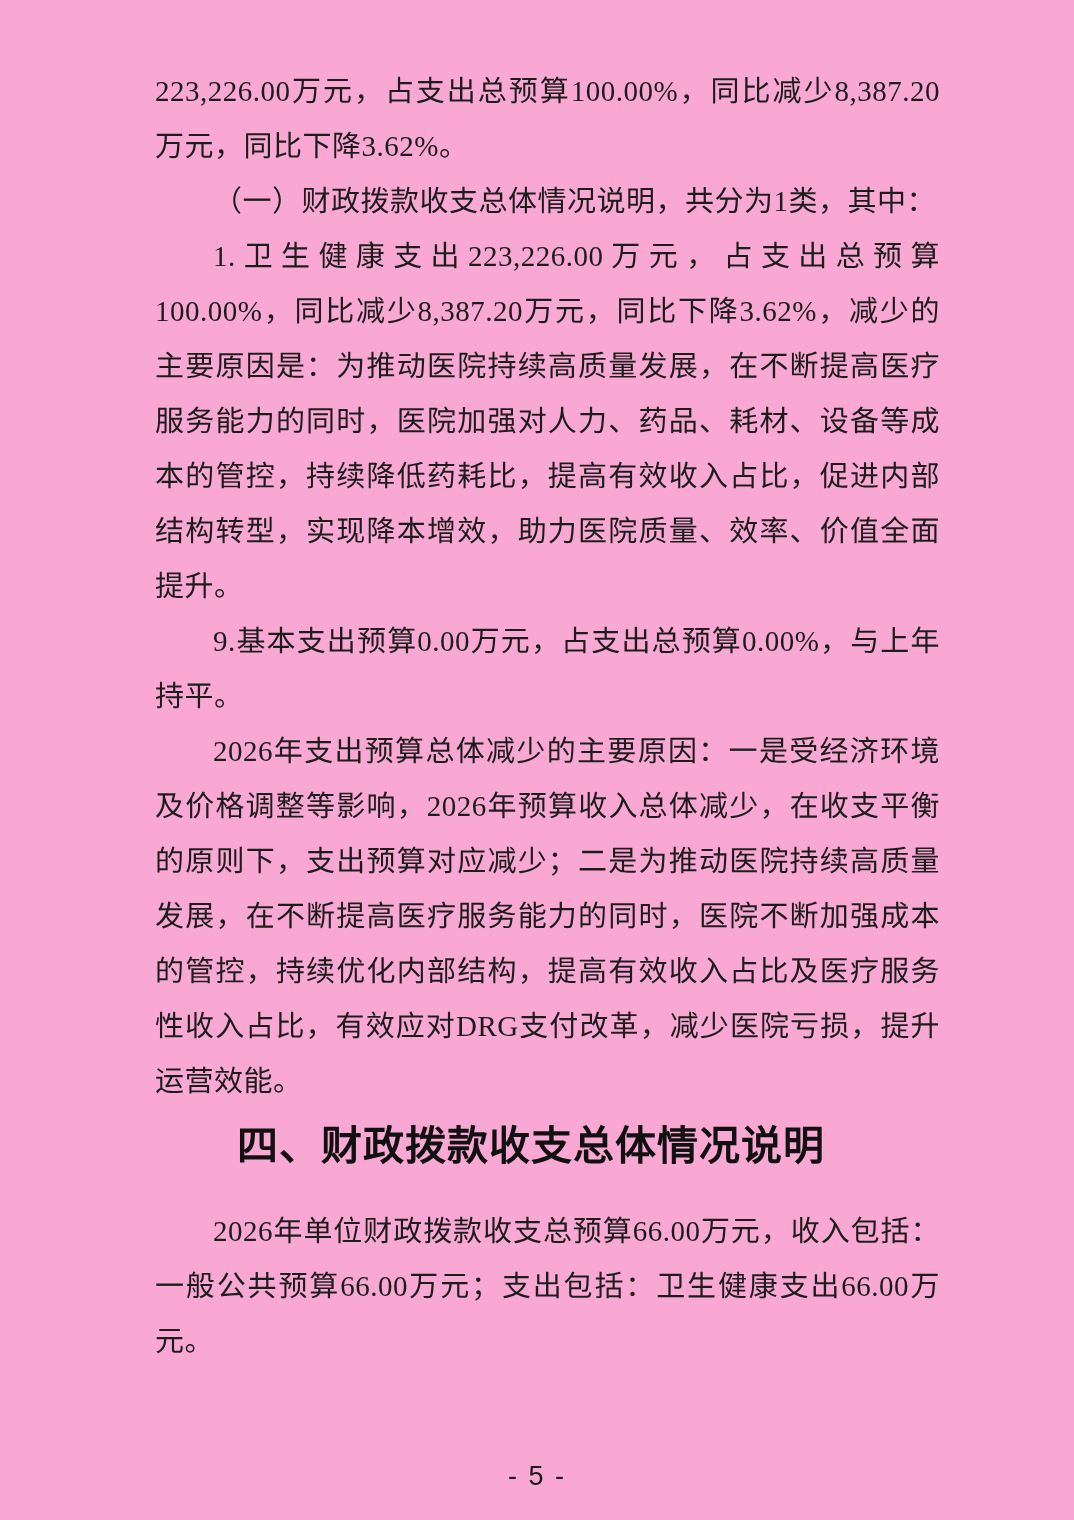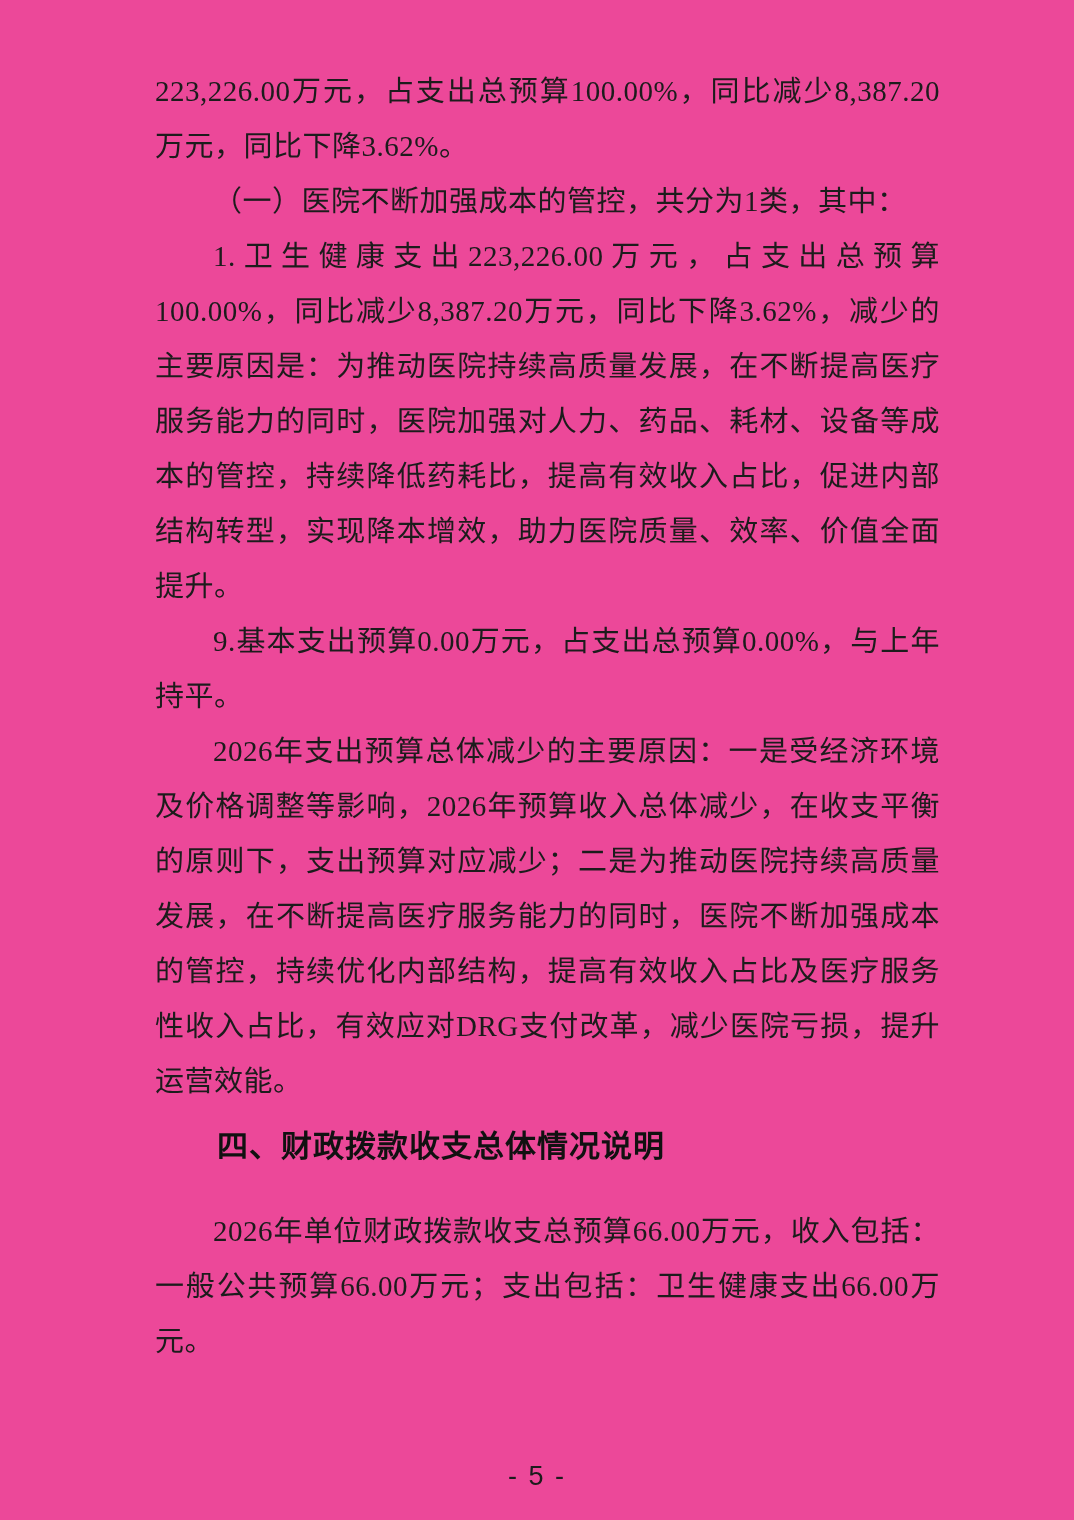--- a/index.html
+++ b/index.html
@@ -4,21 +4,21 @@
 <style>
   html, body {
     margin: 0;
     padding: 0;
     background: #ffffff;
   }
   .page {
     position: relative;
     width: 1074px;
     height: 1520px;
-    background: #ec4899;
+    background: #f9a8d4;
     overflow: hidden;
     font-family: "Liberation Serif", "DejaVu Serif", serif;
     color: #1c1c1c;
   }
   .content {
     position: absolute;
     left: 155px;
     top: 64px;
     width: 785px;
     font-size: 29px;
@@ -31,21 +31,21 @@
     margin: 0;
     text-indent: 2em;
   }
   .content p.no-indent {
     text-indent: 0;
   }
   .section-heading {
     margin: 10px 0 30px 0;
     font-family: "Liberation Sans", "DejaVu Sans", sans-serif;
     font-weight: bold;
-    font-size: 31px;
+    font-size: 41px;
     line-height: 55px;
     text-indent: 2em;
     color: #111111;
     letter-spacing: 1px;
   }
   .page-footer {
     position: absolute;
     top: 1455px;
     left: 0;
     width: 100%;
@@ -58,21 +58,21 @@
   }
 </style>
 </head>
 <body>
 
 <div class="page">
   <div class="content">
 
     <p class="no-indent">223,226.00万元，占支出总预算100.00%，同比减少8,387.20万元，同比下降3.62%。</p>
 
-    <p>（一）医院不断加强成本的管控，共分为1类，其中：</p>
+    <p>（一）财政拨款收支总体情况说明，共分为1类，其中：</p>
 
     <p>1.卫生健康支出223,226.00万元，占支出总预算100.00%，同比减少8,387.20万元，同比下降3.62%，减少的主要原因是：为推动医院持续高质量发展，在不断提高医疗服务能力的同时，医院加强对人力、药品、耗材、设备等成本的管控，持续降低药耗比，提高有效收入占比，促进内部结构转型，实现降本增效，助力医院质量、效率、价值全面提升。</p>
 
 
     <p>9.基本支出预算0.00万元，占支出总预算0.00%，与上年持平。</p>
 
 
     <p>2026年支出预算总体减少的主要原因：一是受经济环境及价格调整等影响，2026年预算收入总体减少，在收支平衡的原则下，支出预算对应减少；二是为推动医院持续高质量发展，在不断提高医疗服务能力的同时，医院不断加强成本的管控，持续优化内部结构，提高有效收入占比及医疗服务性收入占比，有效应对DRG支付改革，减少医院亏损，提升运营效能。</p>
 
     <h2 class="section-heading">四、财政拨款收支总体情况说明</h2>

